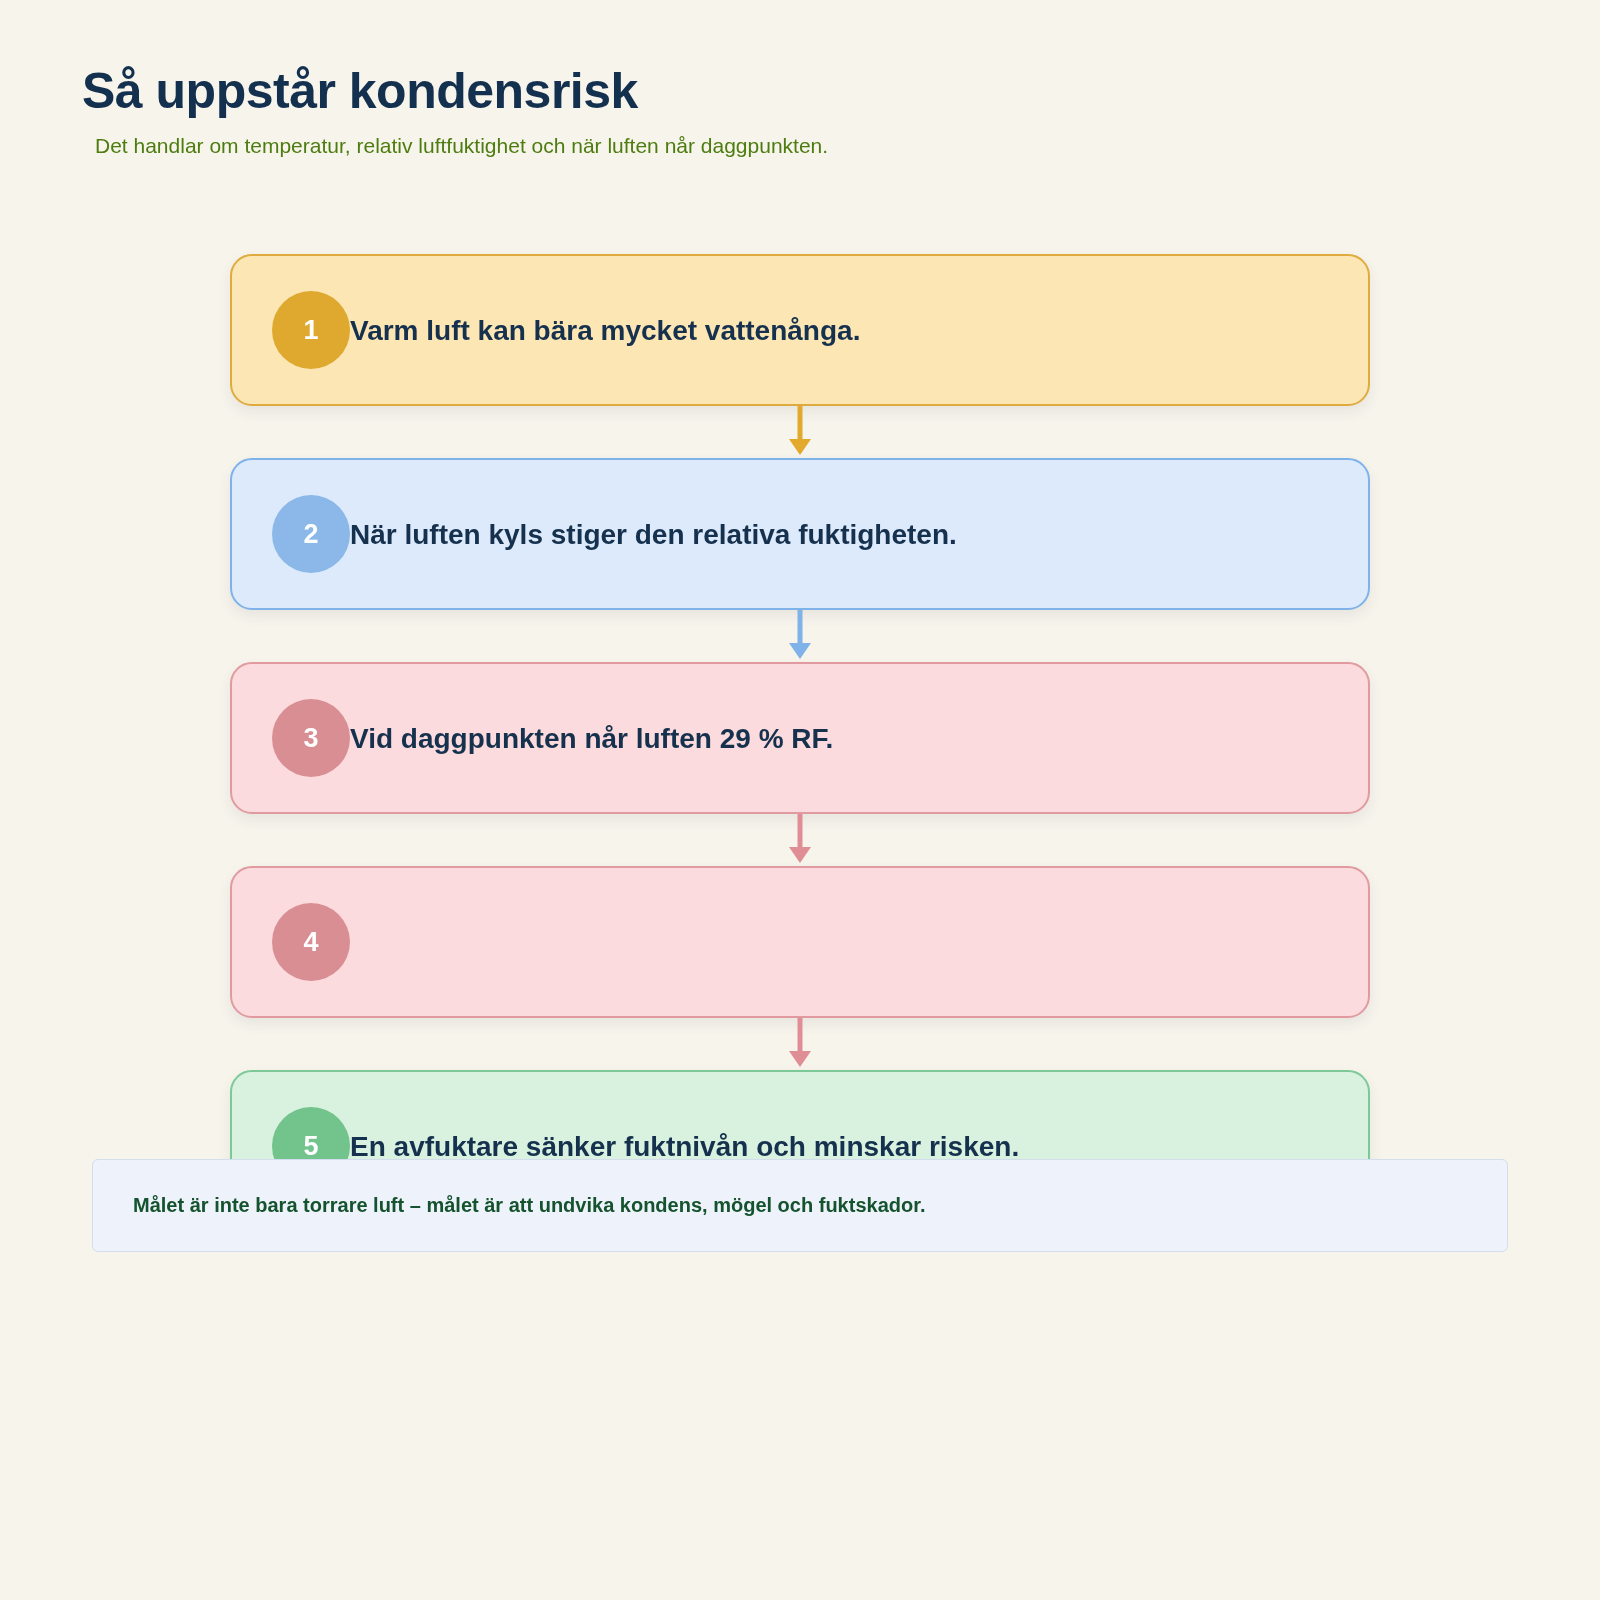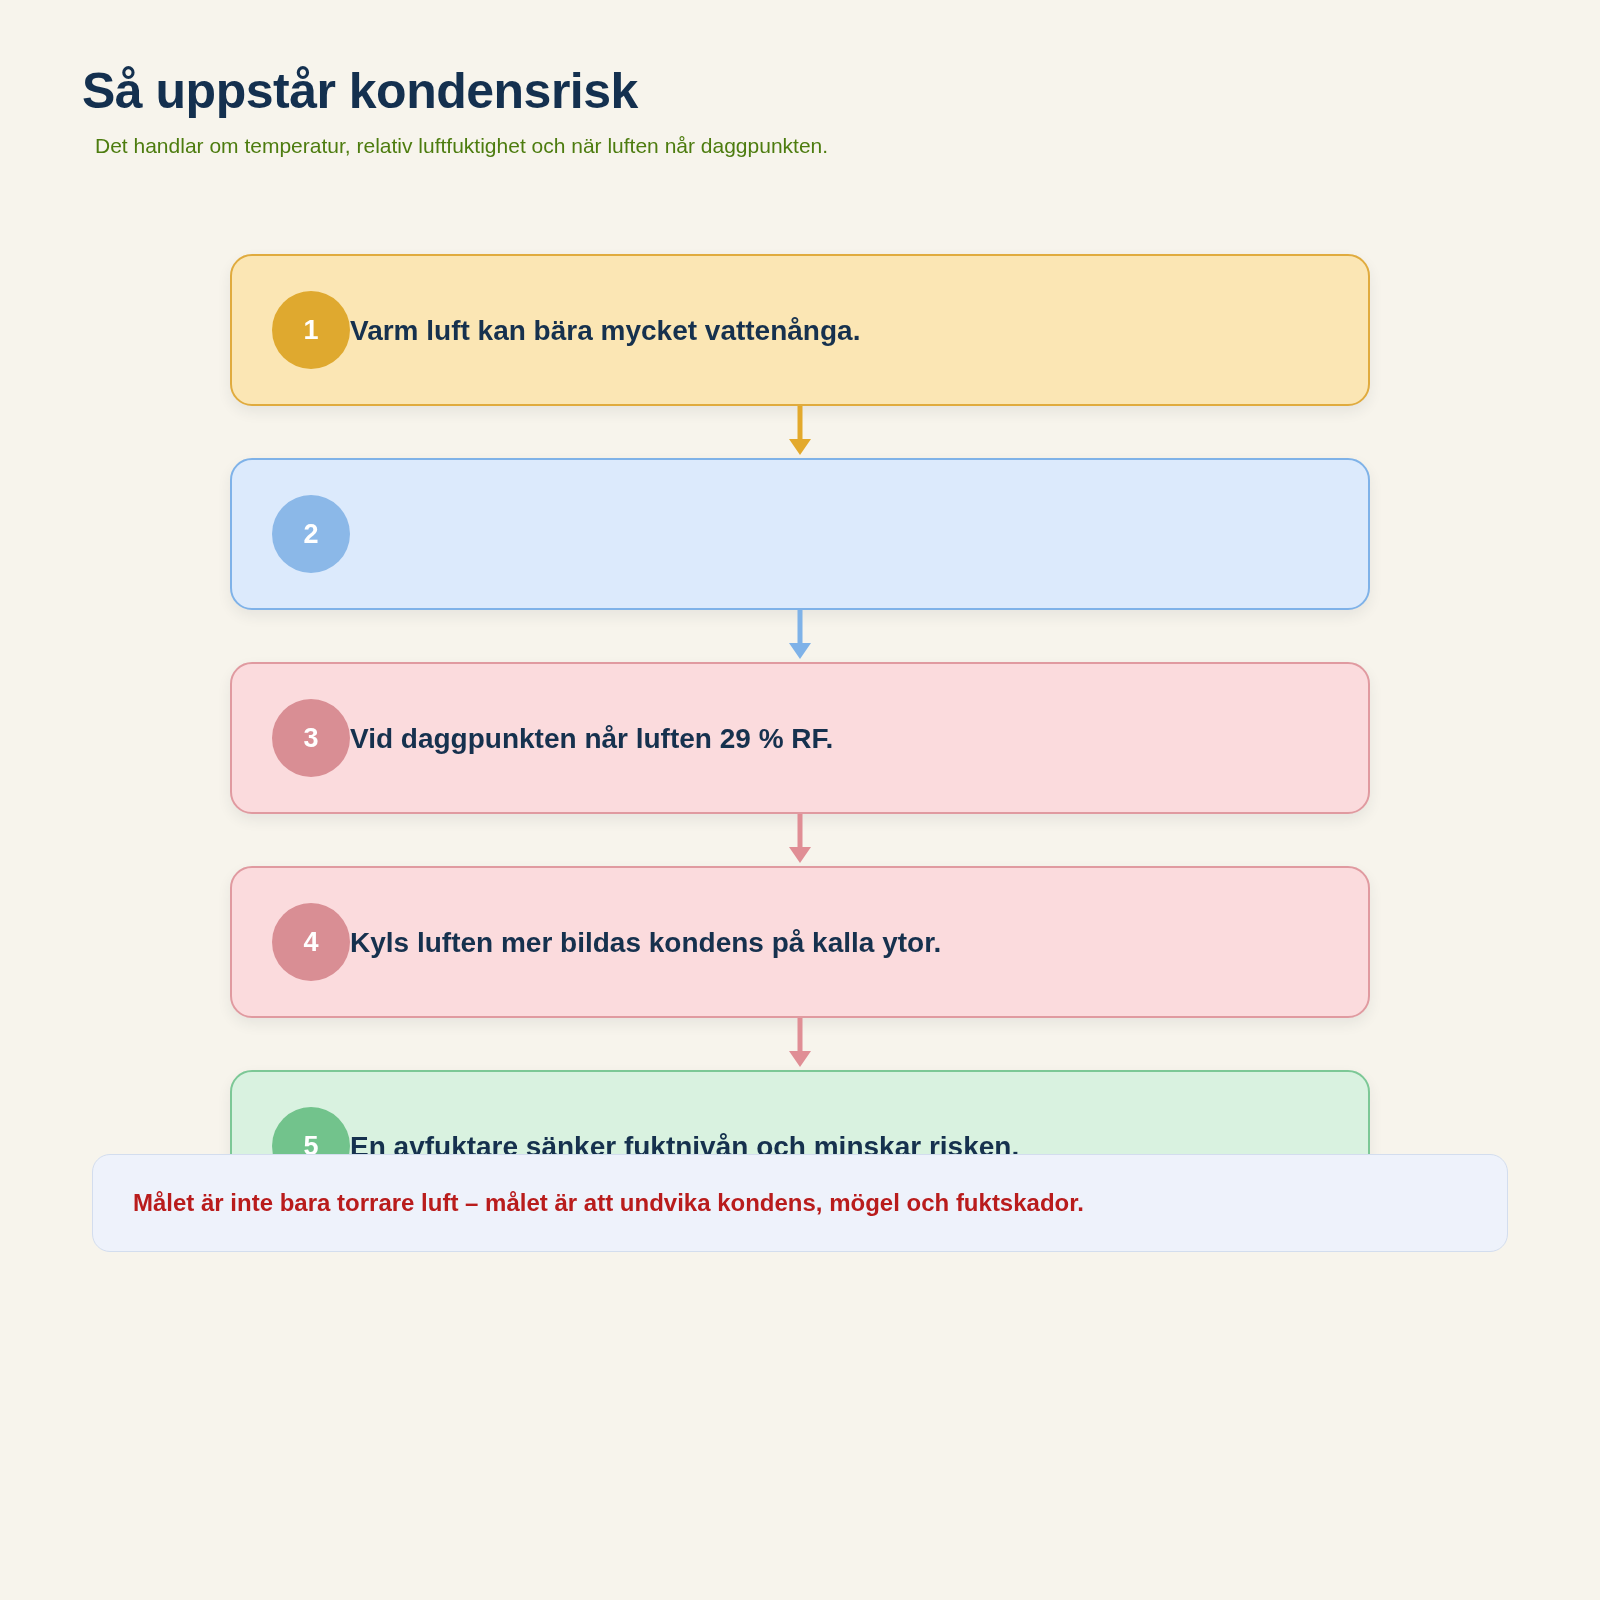--- a/index.html
+++ b/index.html
@@ -101,25 +101,25 @@
   }
 
   .footer-note {
     position: absolute;
     left: 92px;
     right: 92px;
     bottom: 88px;
     box-sizing: border-box;
     background: #eef2fb;
     border: 1.5px solid #d3ddee;
-    border-radius: 18px;
+    border-radius: 6px;
     padding: 34px 40px;
-    font-size: 24px;
+    font-size: 20px;
     font-weight: bold;
-    color: #b91c1c;
+    color: #14532d;
   }
 </style>
 </head>
 <body>
 
 <div class="page">
 
   <h1 class="page-title">Så uppstår kondensrisk</h1>
   <p class="page-subtitle">Det handlar om temperatur, relativ luftfuktighet och när luften når daggpunkten.</p>
 
@@ -130,40 +130,40 @@
           <div class="step-text">Varm luft kan bära mycket vattenånga.</div>
         </div>
       </div>
       <div class="connector">
         <div class="line" style="background: rgb(227, 169, 44);"></div>
         <div class="head" style="border-top: 16px solid rgb(227, 169, 44);"></div>
       </div>
       <div class="step-row">
         <div class="step-card" style="background: rgb(220, 234, 252); border-color: rgb(127, 178, 232);">
           <div class="badge" style="background: rgb(139, 184, 232);">2</div>
+          <div class="step-text">När luften kyls stiger den relativa fuktigheten.</div>
         </div>
       </div>
       <div class="connector">
         <div class="line" style="background: rgb(127, 178, 232);"></div>
         <div class="head" style="border-top: 16px solid rgb(127, 178, 232);"></div>
       </div>
       <div class="step-row">
         <div class="step-card" style="background: rgb(251, 219, 221); border-color: rgb(224, 154, 160);">
           <div class="badge" style="background: rgb(217, 142, 148);">3</div>
           <div class="step-text">Vid daggpunkten når luften 29 % RF.</div>
         </div>
       </div>
       <div class="connector">
         <div class="line" style="background: rgb(224, 142, 149);"></div>
         <div class="head" style="border-top: 16px solid rgb(224, 142, 149);"></div>
       </div>
       <div class="step-row">
         <div class="step-card" style="background: rgb(251, 219, 221); border-color: rgb(224, 154, 160);">
           <div class="badge" style="background: rgb(217, 142, 148);">4</div>
-          <div class="step-text">Kyls luften mer bildas kondens på kalla ytor.</div>
         </div>
       </div>
       <div class="connector">
         <div class="line" style="background: rgb(224, 142, 149);"></div>
         <div class="head" style="border-top: 16px solid rgb(224, 142, 149);"></div>
       </div>
       <div class="step-row">
         <div class="step-card" style="background: rgb(217, 242, 224); border-color: rgb(124, 200, 150);">
           <div class="badge" style="background: rgb(114, 195, 140);">5</div>
           <div class="step-text">En avfuktare sänker fuktnivån och minskar risken.</div>

